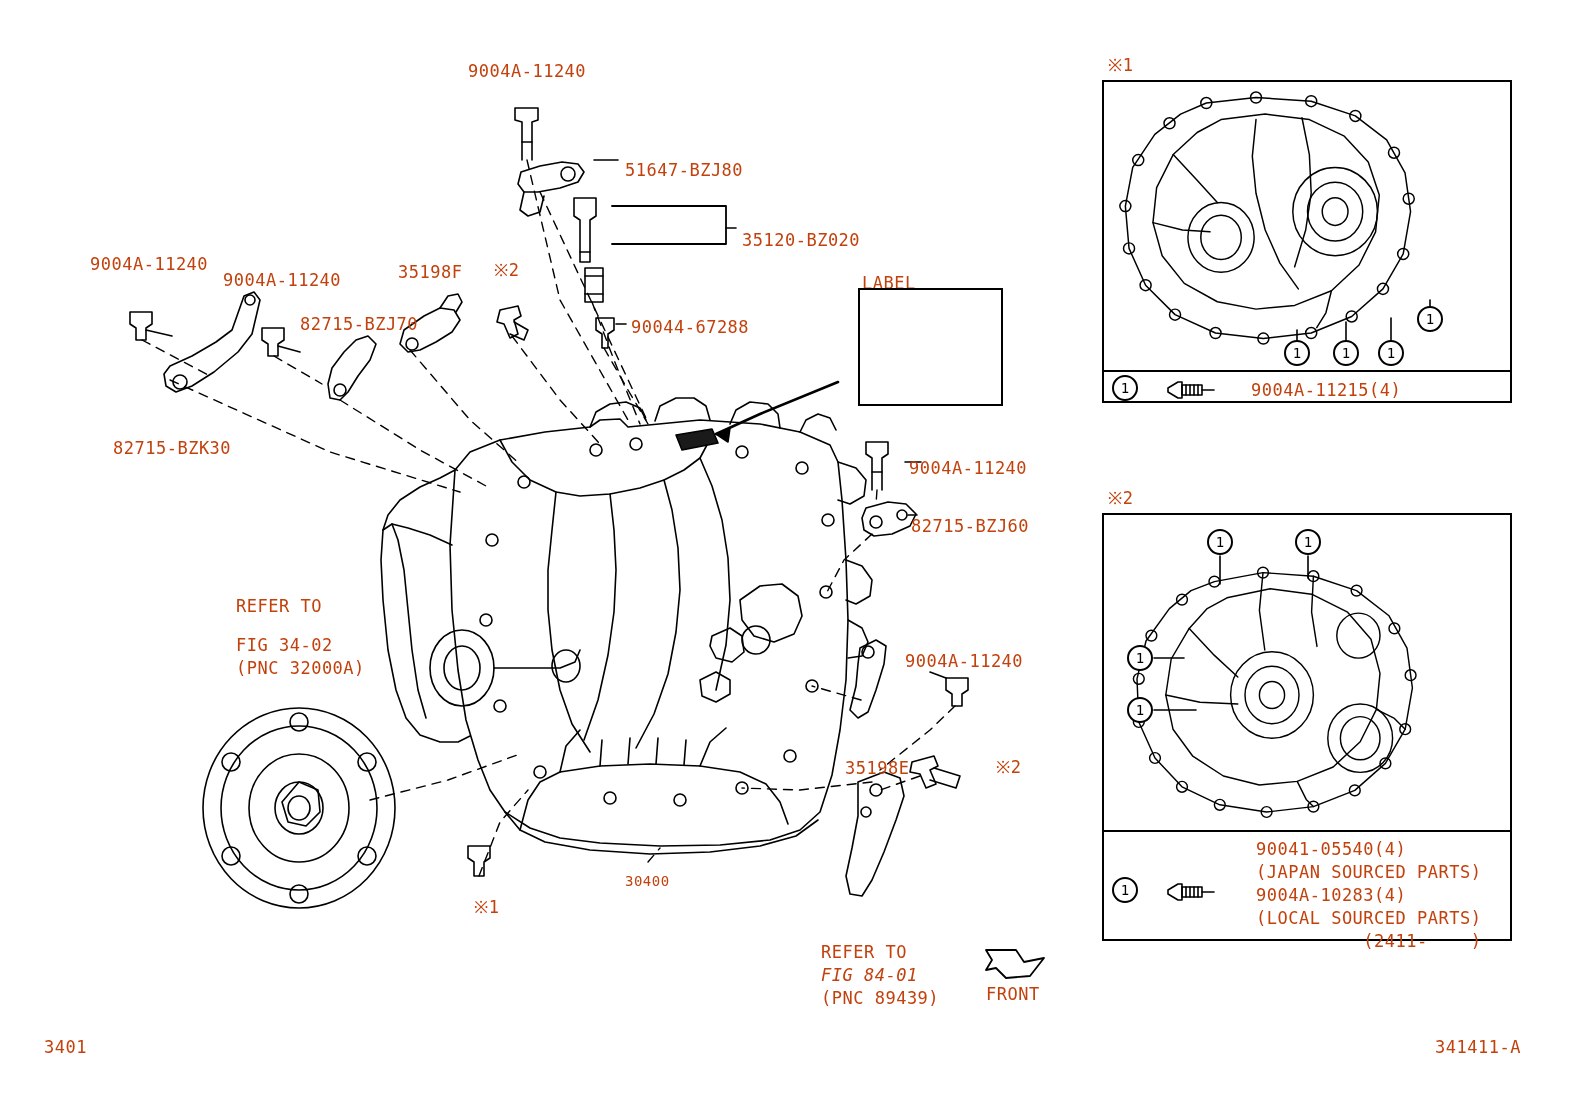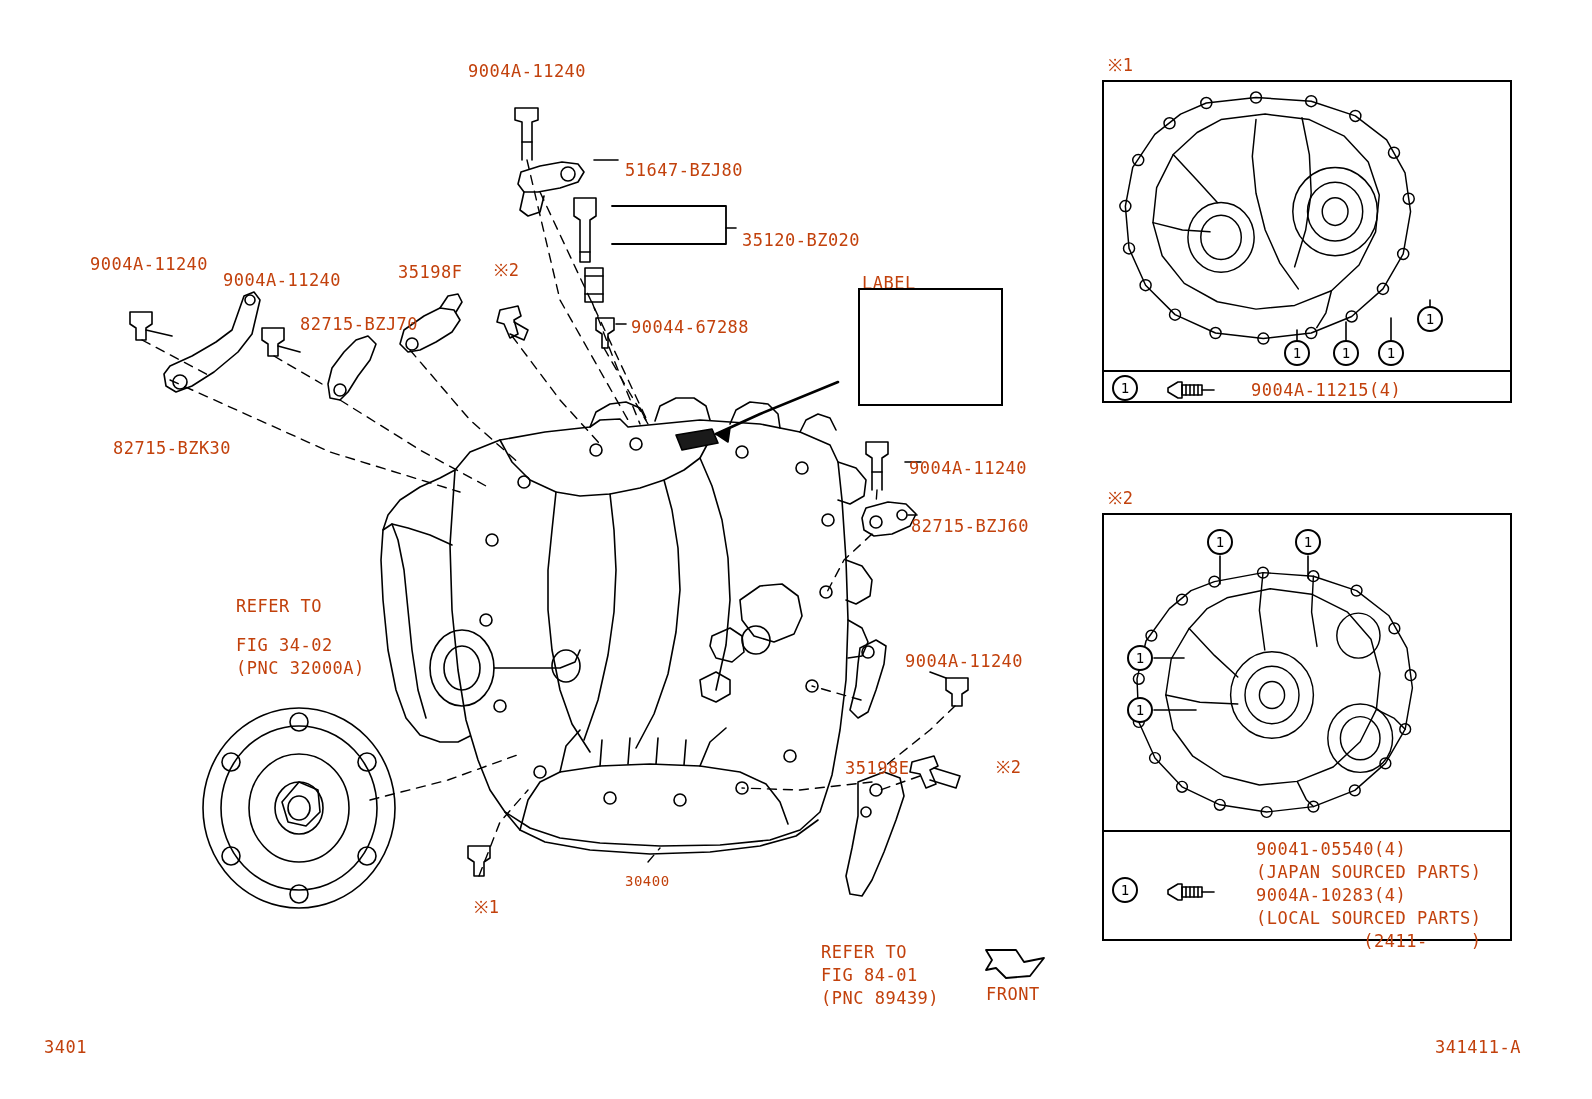--- a/index.html
+++ b/index.html
@@ -383,21 +383,21 @@
   <div class="lbl big" style="left:625px; top:872px;">30400</div>
 
   <div style="position:absolute; left:236px; top:595px;">
     <div class="lbl" style="position:relative; left:0; top:0;">REFER TO</div>
     <div class="lbl" style="position:relative; left:0; top:0;margin-top:16px;">FIG 34-02</div>
     <div class="lbl" style="position:relative; left:0; top:0;">(PNC 32000A)</div>
   </div>
 
   <div style="position:absolute; left:821px; top:941px;">
     <div class="lbl" style="position:relative; left:0; top:0;">REFER TO</div>
-    <div class="lbl" style="position:relative; left:0; top:0;">FIG 84-01</div>
+    <div class="lbl" style="position:relative; left:0; top:0;font-style:italic;">FIG 84-01</div>
     <div class="lbl" style="position:relative; left:0; top:0;">(PNC 89439)</div>
   </div>
 
   <div class="lbl" style="left:986px; top:983px;">FRONT</div>
 
   <div class="label-box"></div>
 
   <div class="lbl" style="left:1108px; top:54px;">※1</div>
   <div class="box inset1">
     <div class="inset-divider" style="top:288px;"></div>

